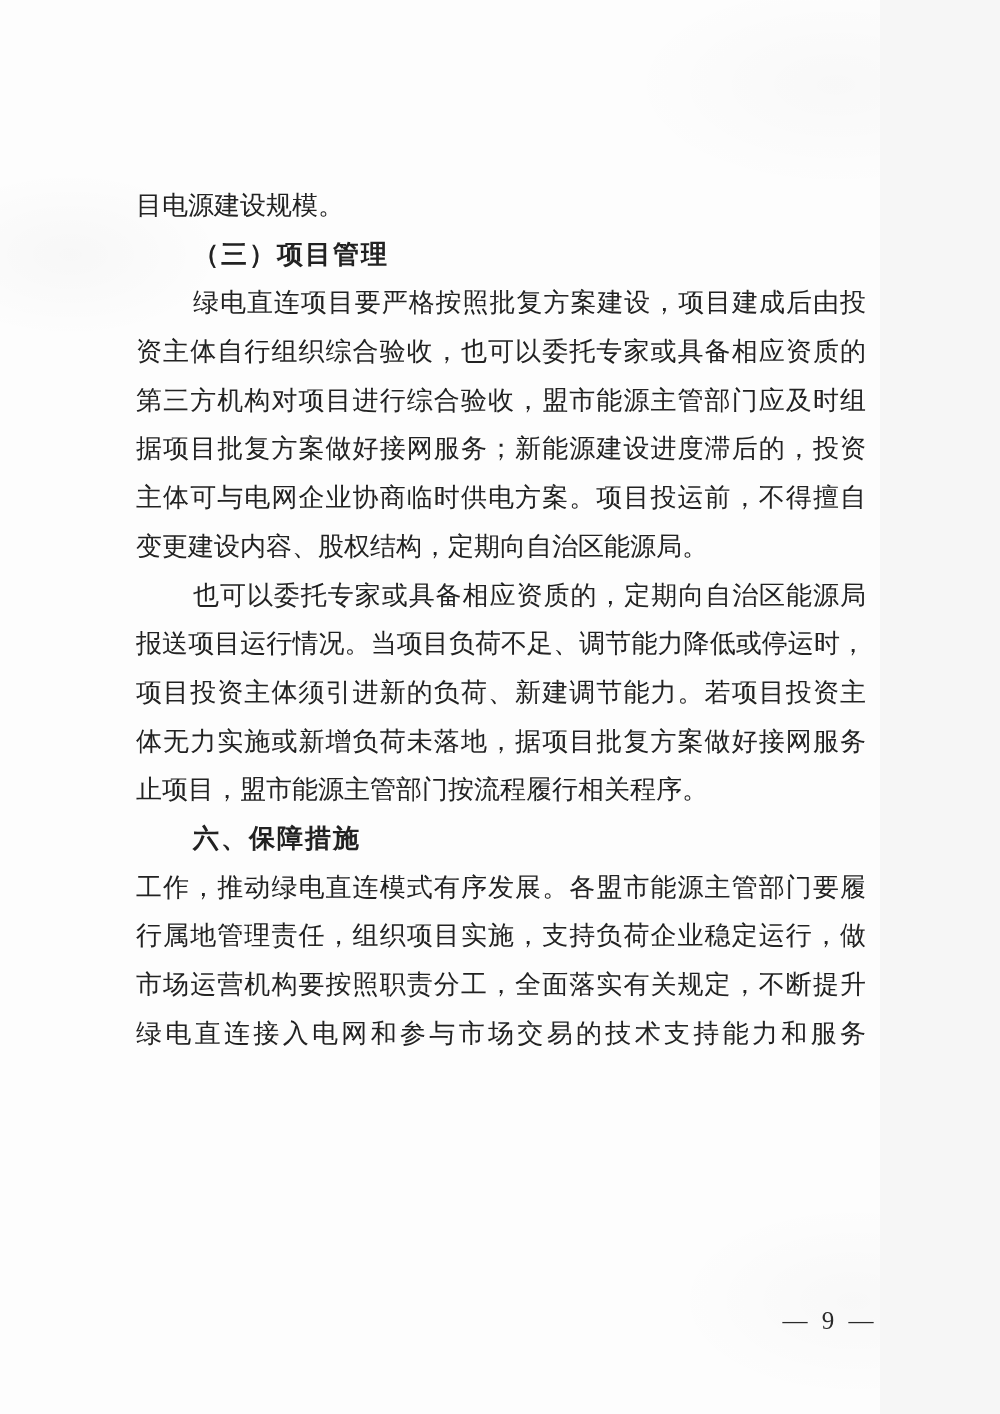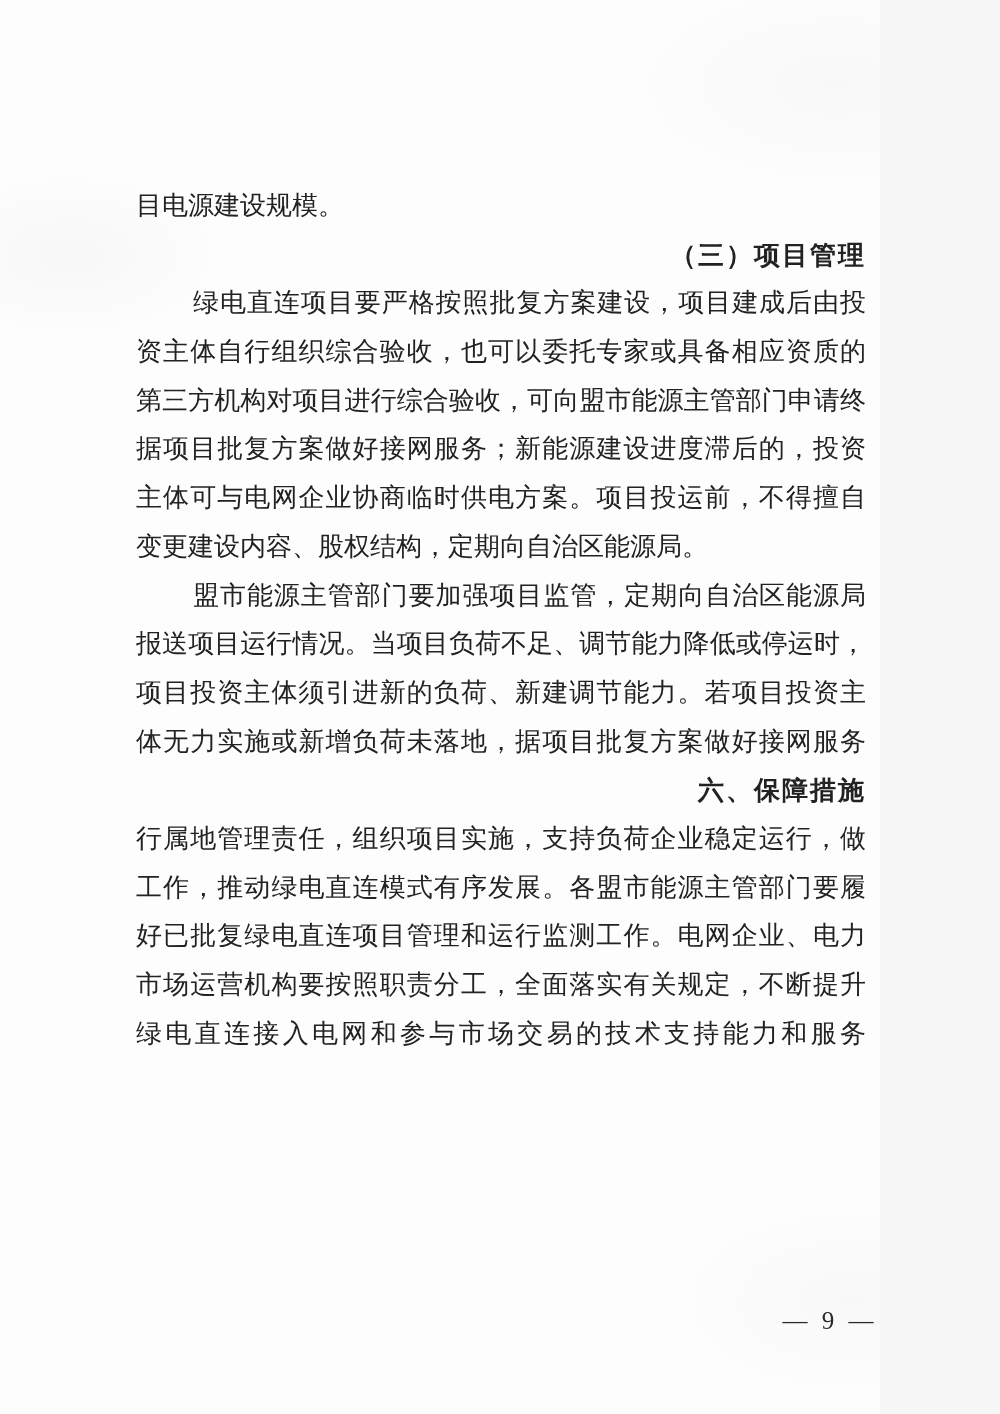--- a/index.html
+++ b/index.html
@@ -39,24 +39,23 @@
   }
   .line.justify {
     white-space: normal;
     text-align: justify;
     text-align-last: justify;
   }
   .line.indent {
     text-indent: 57px;
   }
   .line.bold {
-    font-family: Liberation Sans, sans-serif;
+    font-family: Liberation Serif, serif;
     font-weight: 700;
     letter-spacing: 2px;
-    text-align: right;
   }
   .page-number {
     position: absolute;
     left: 770px;
     top: 1303px;
     width: 120px;
     height: 36px;
     line-height: 36px;
     text-align: center;
     font-size: 25px;
@@ -67,29 +66,29 @@
 </style>
 </head>
 <body>
 
 <div class="page">
   <div class="content">
     <div class="line">目电源建设规模。</div>
     <div class="line indent bold">（三）项目管理</div>
     <div class="line indent justify">绿电直连项目要严格按照批复方案建设，项目建成后由投</div>
     <div class="line justify">资主体自行组织综合验收，也可以委托专家或具备相应资质的</div>
-    <div class="line justify">第三方机构对项目进行综合验收，可向盟市能源主管部门申请终</div>
+    <div class="line justify">第三方机构对项目进行综合验收，盟市能源主管部门应及时组</div>
     <div class="line justify">据项目批复方案做好接网服务；新能源建设进度滞后的，投资</div>
     <div class="line justify">主体可与电网企业协商临时供电方案。项目投运前，不得擅自</div>
     <div class="line">变更建设内容、股权结构，定期向自治区能源局。</div>
-    <div class="line indent justify">盟市能源主管部门要加强项目监管，定期向自治区能源局</div>
+    <div class="line indent justify">也可以委托专家或具备相应资质的，定期向自治区能源局</div>
     <div class="line justify">报送项目运行情况。当项目负荷不足、调节能力降低或停运时，</div>
     <div class="line justify">项目投资主体须引进新的负荷、新建调节能力。若项目投资主</div>
     <div class="line justify">体无力实施或新增负荷未落地，据项目批复方案做好接网服务</div>
+    <div class="line">止项目，盟市能源主管部门按流程履行相关程序。</div>
     <div class="line indent bold">六、保障措施</div>
+    <div class="line justify">工作，推动绿电直连模式有序发展。各盟市能源主管部门要履</div>
     <div class="line justify">行属地管理责任，组织项目实施，支持负荷企业稳定运行，做</div>
-    <div class="line justify">工作，推动绿电直连模式有序发展。各盟市能源主管部门要履</div>
-    <div class="line justify">好已批复绿电直连项目管理和运行监测工作。电网企业、电力</div>
     <div class="line justify">市场运营机构要按照职责分工，全面落实有关规定，不断提升</div>
     <div class="line justify">绿电直连接入电网和参与市场交易的技术支持能力和服务</div>
   </div>
   <div class="page-number">— 9 —</div>
 </div>
 
 </body></html>

